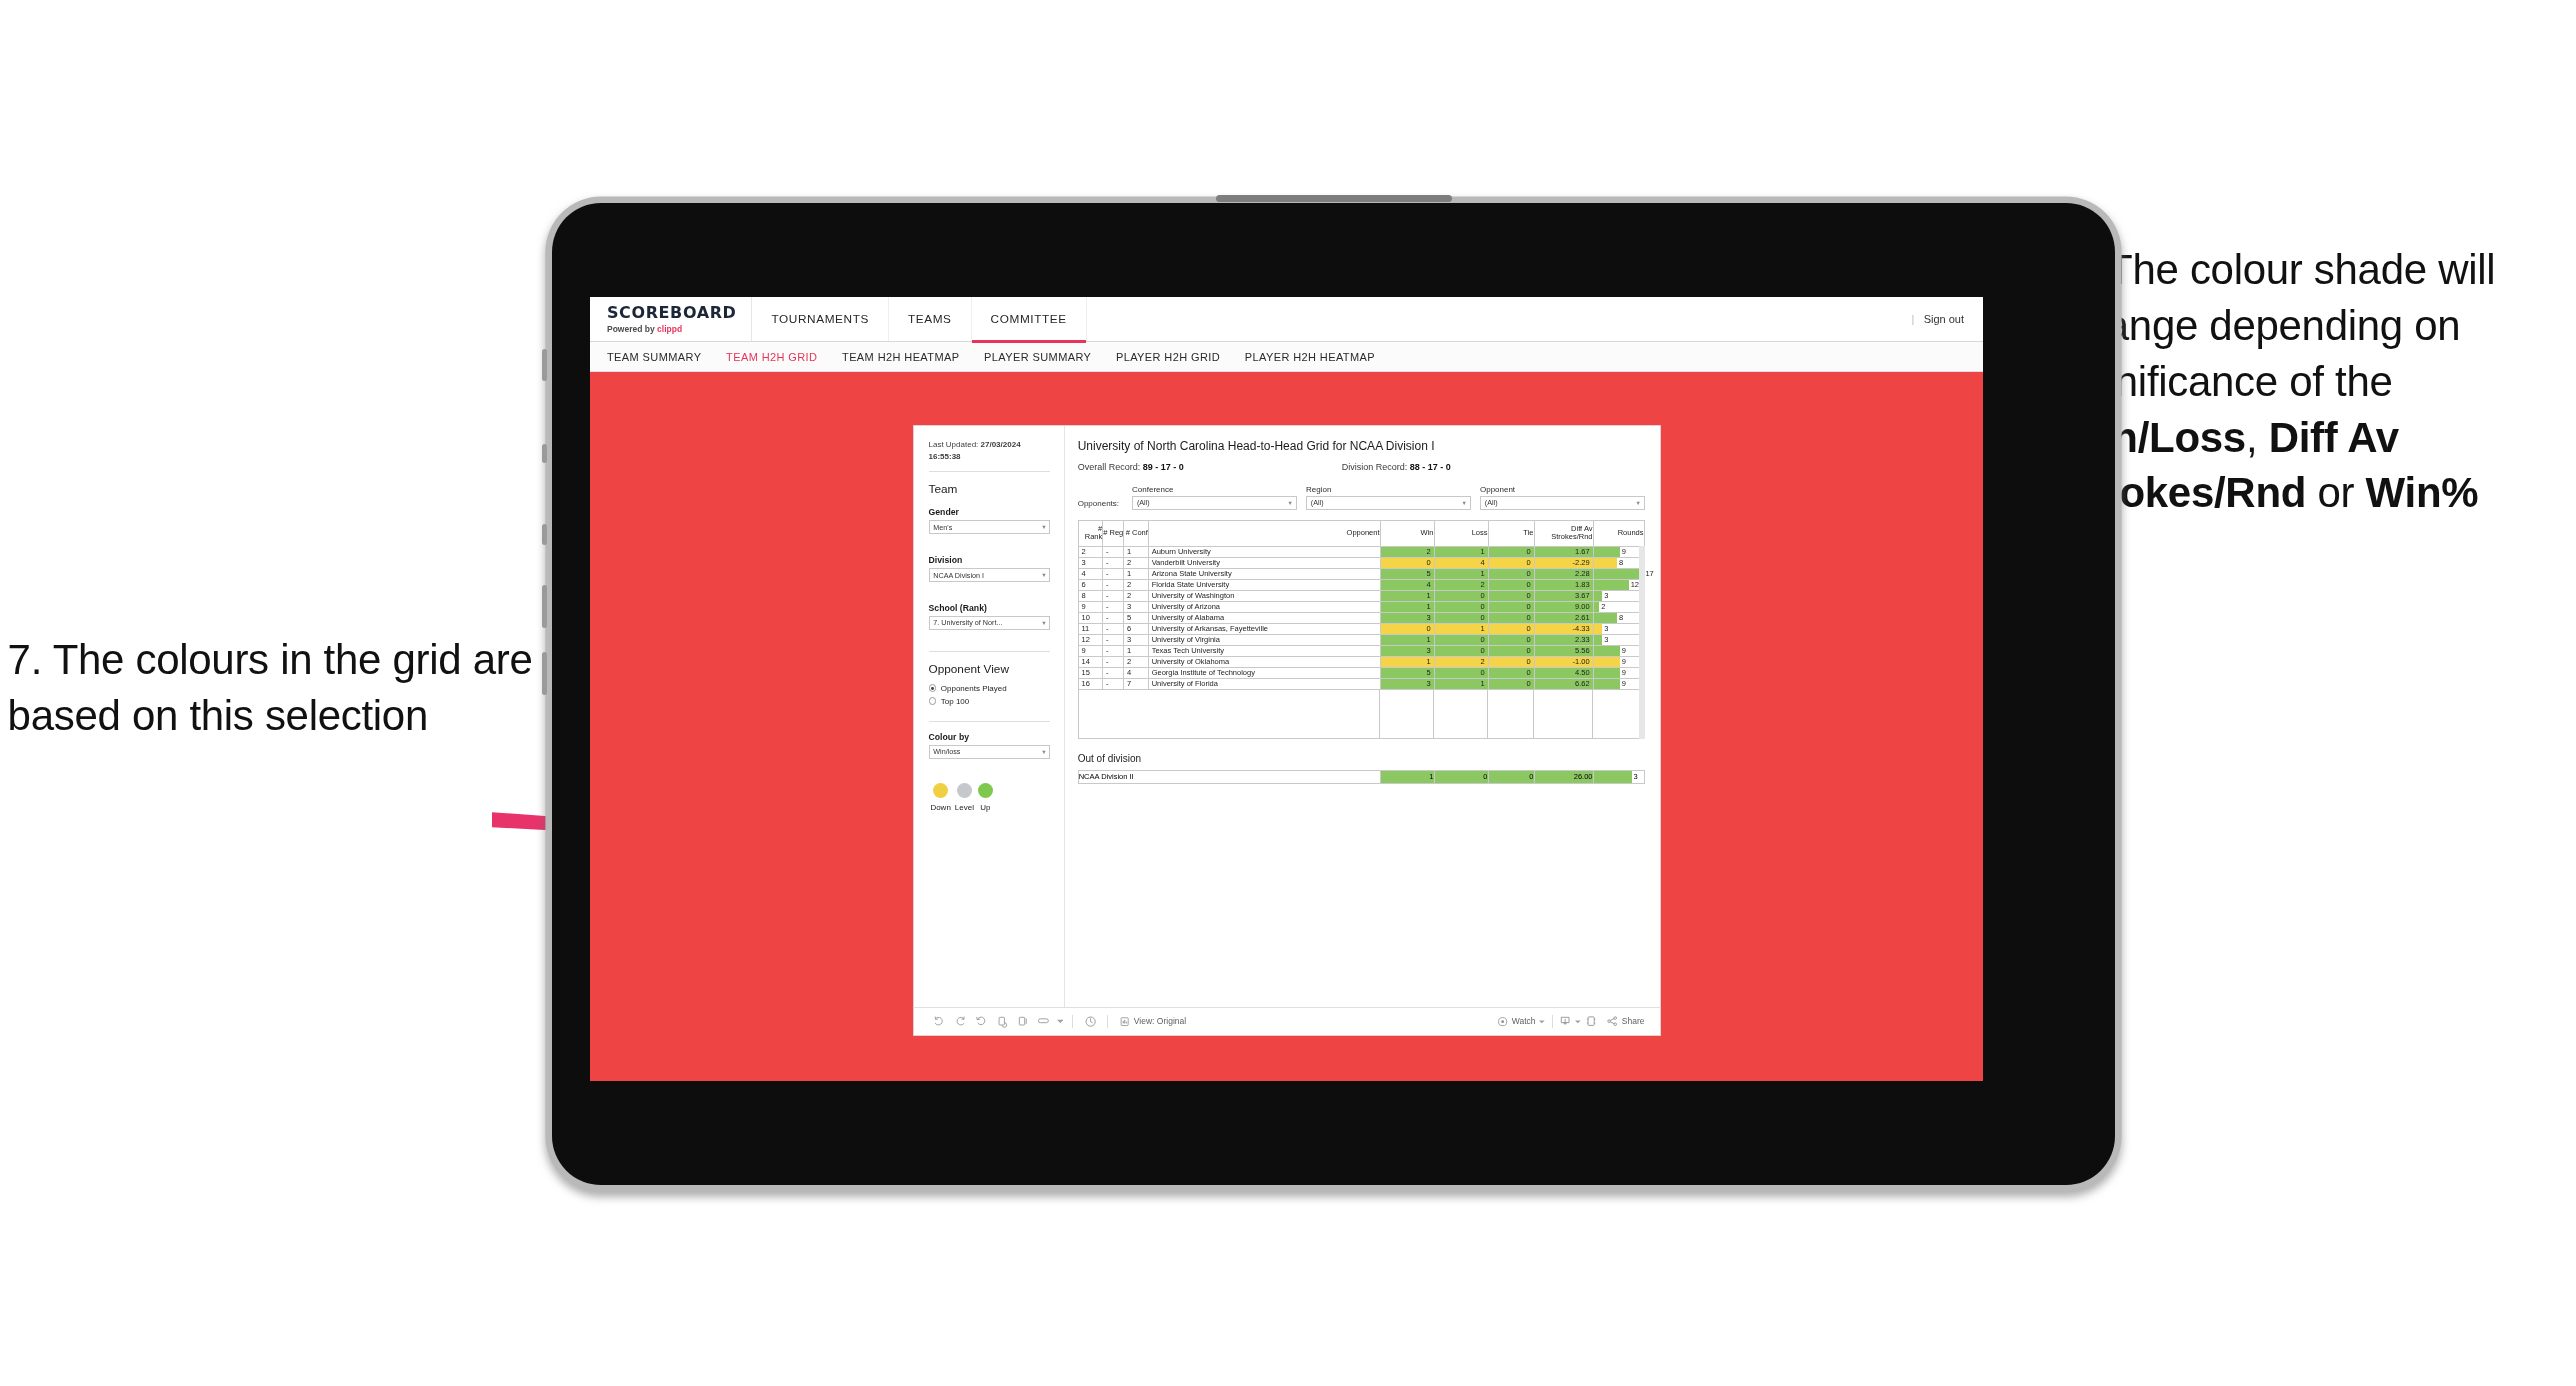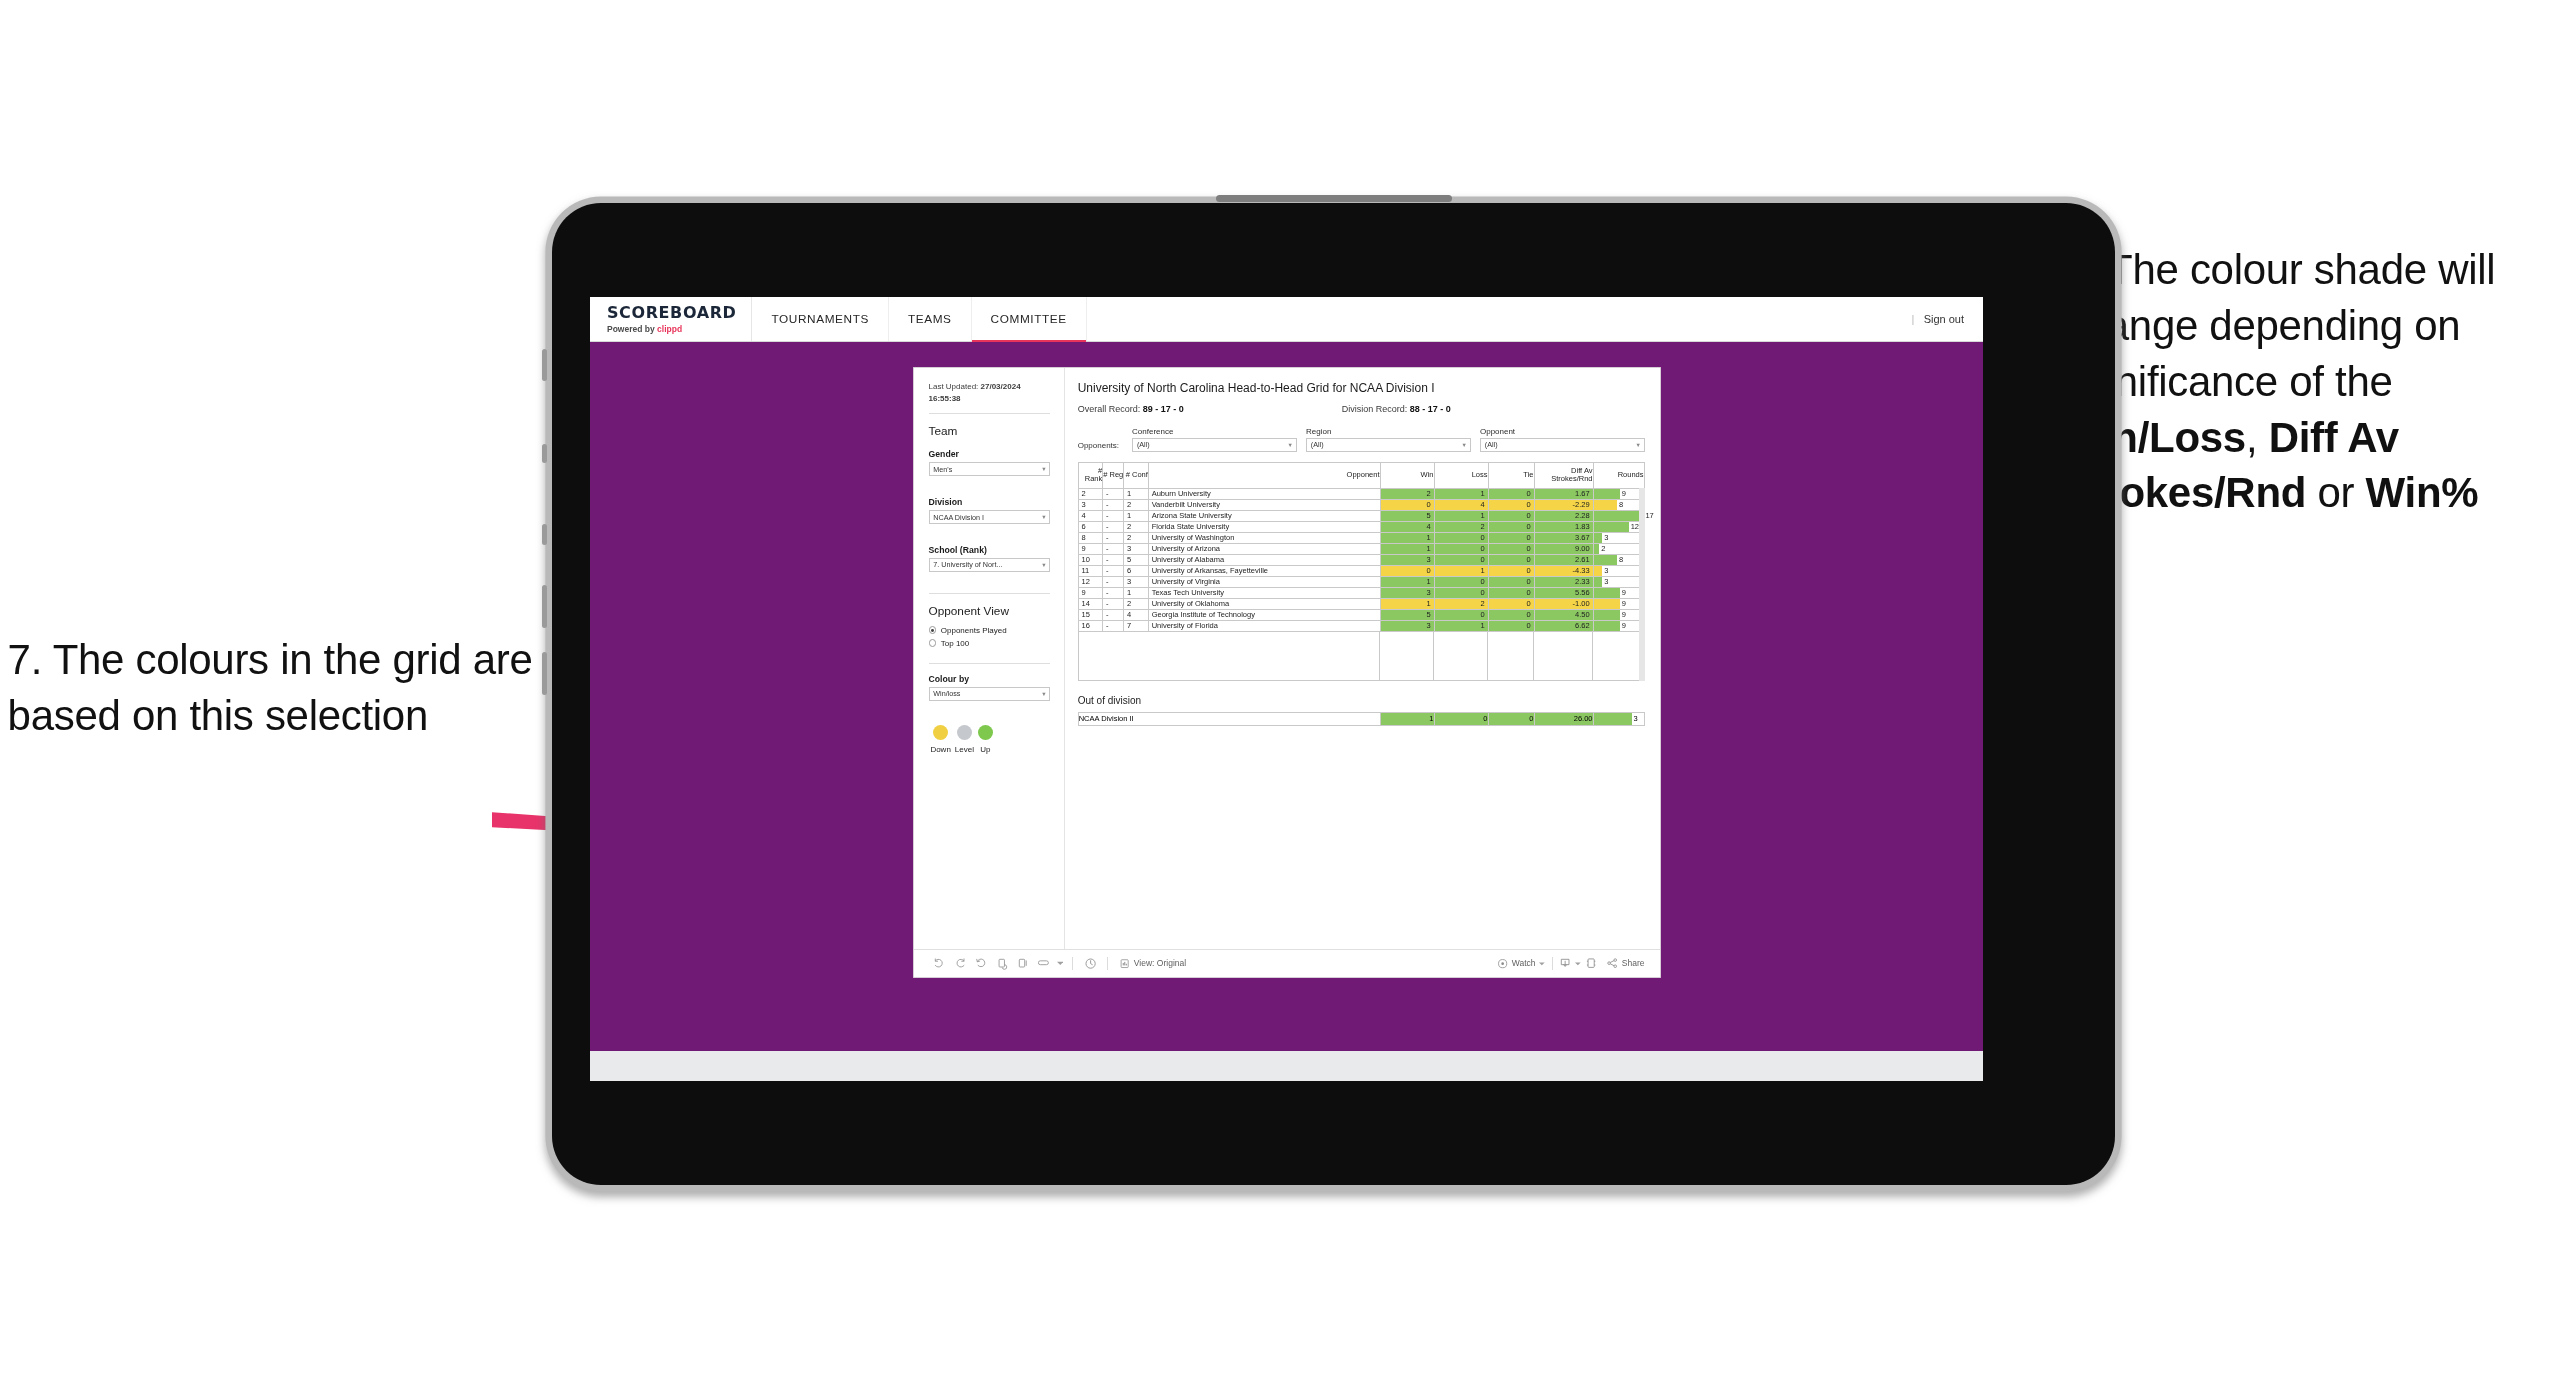--- a/index.html
+++ b/index.html
@@ -77,21 +77,21 @@
 
   
   #subnav {
     height: 30px; background:#fbfbfb; display:flex; align-items:center;
     padding-left: 17px; gap: 24.6px; border-bottom: 0.9px solid #dfdfdf;
   }
   .subnav-item { font-size: 11px; letter-spacing:0.4px; color:#2a2a2a; cursor:pointer; }
   .subnav-item.active { color:#e8345a; }
 
   
-  #canvas { position:relative; height: calc(784px - 45px - 30px); background:#701a75; padding-top: 26px; }
+  #canvas { position:relative; height: calc(784px - 45px - 30px); background:#ef4444; padding-top: 54px; }
   #viz {
     margin: 0 auto; width: 746px; height: 609px; background:#ffffff;
     display:flex; flex-direction:column;
     box-shadow: 0 0 0 0.9px #e2e2e2;
   }
   #viz-body { flex:1; display:flex; min-height:0; }
 
   
   #sidebar { width: 151px; padding: 13.2px 13.2px 0 15px; border-right:0.9px solid #e4e4e4; }
   #lastupd { font-size: 8px; color:#3d3d3d; line-height:1.45; }
@@ -203,20 +203,28 @@
         <div class="topnav active">
           <span>COMMITTEE</span>
         </div>
         <div id="topnav-spacer"></div>
         <div id="signout">
           <span class="bar">|</span>
           <span>Sign out</span>
         </div>
       </div>
 
+      <div id="subnav">
+        <div class="subnav-item">TEAM SUMMARY</div>
+        <div class="subnav-item active">TEAM H2H GRID</div>
+        <div class="subnav-item">TEAM H2H HEATMAP</div>
+        <div class="subnav-item">PLAYER SUMMARY</div>
+        <div class="subnav-item">PLAYER H2H GRID</div>
+        <div class="subnav-item">PLAYER H2H HEATMAP</div>
+      </div>
 
       <div id="canvas">
         <div id="viz">
           <div id="viz-body">
 
             <div id="sidebar">
               <div id="lastupd"><span>Last Updated: </span><b>27/03/2024 16:55:38</b></div>
               <div class="sep"></div>
 
               <div class="sec-title">Team</div>

